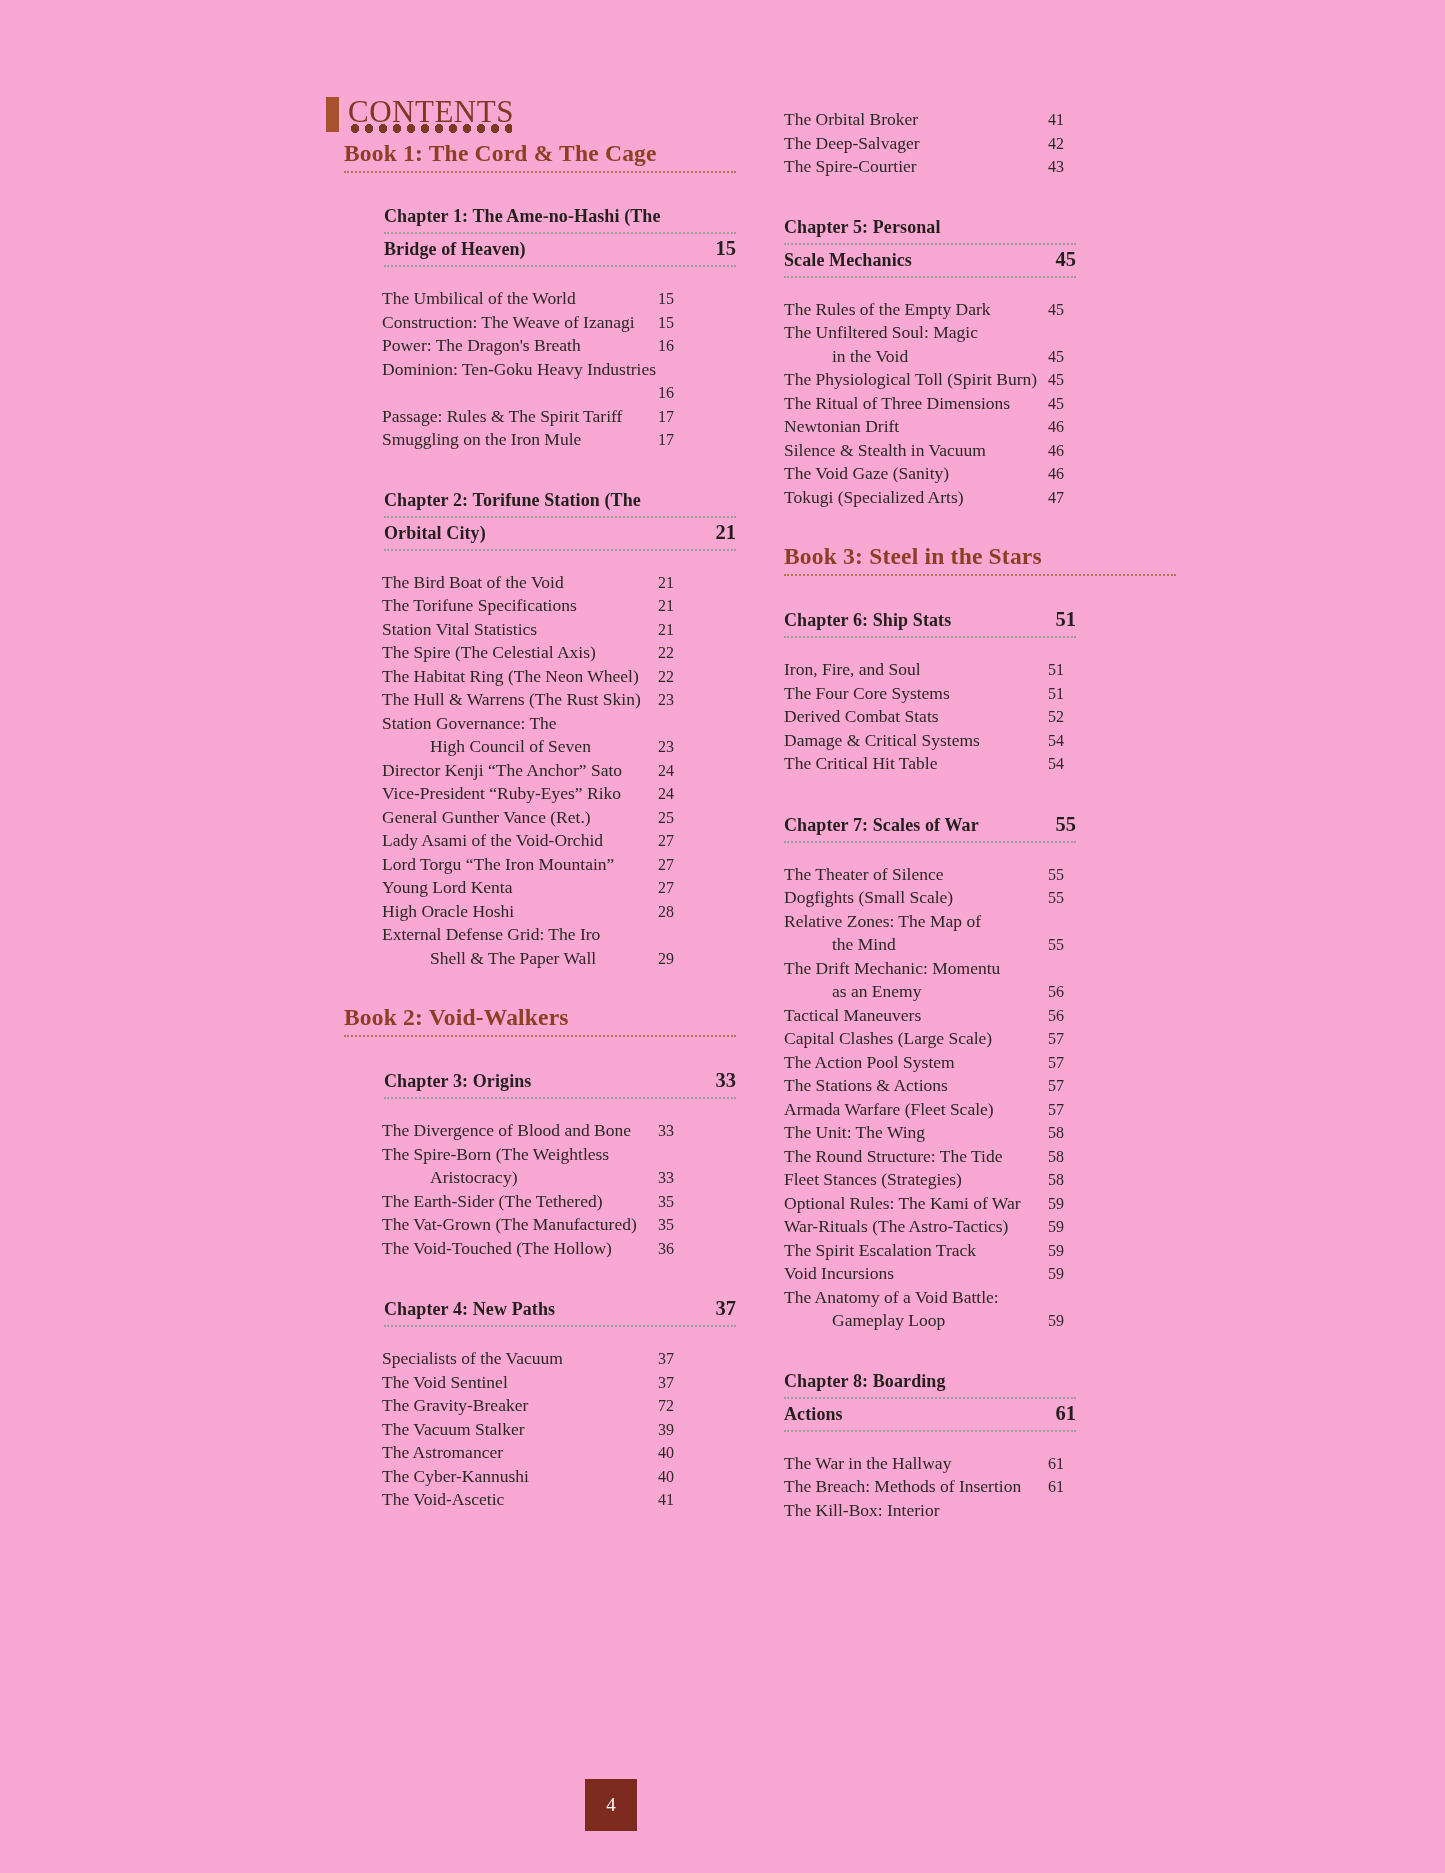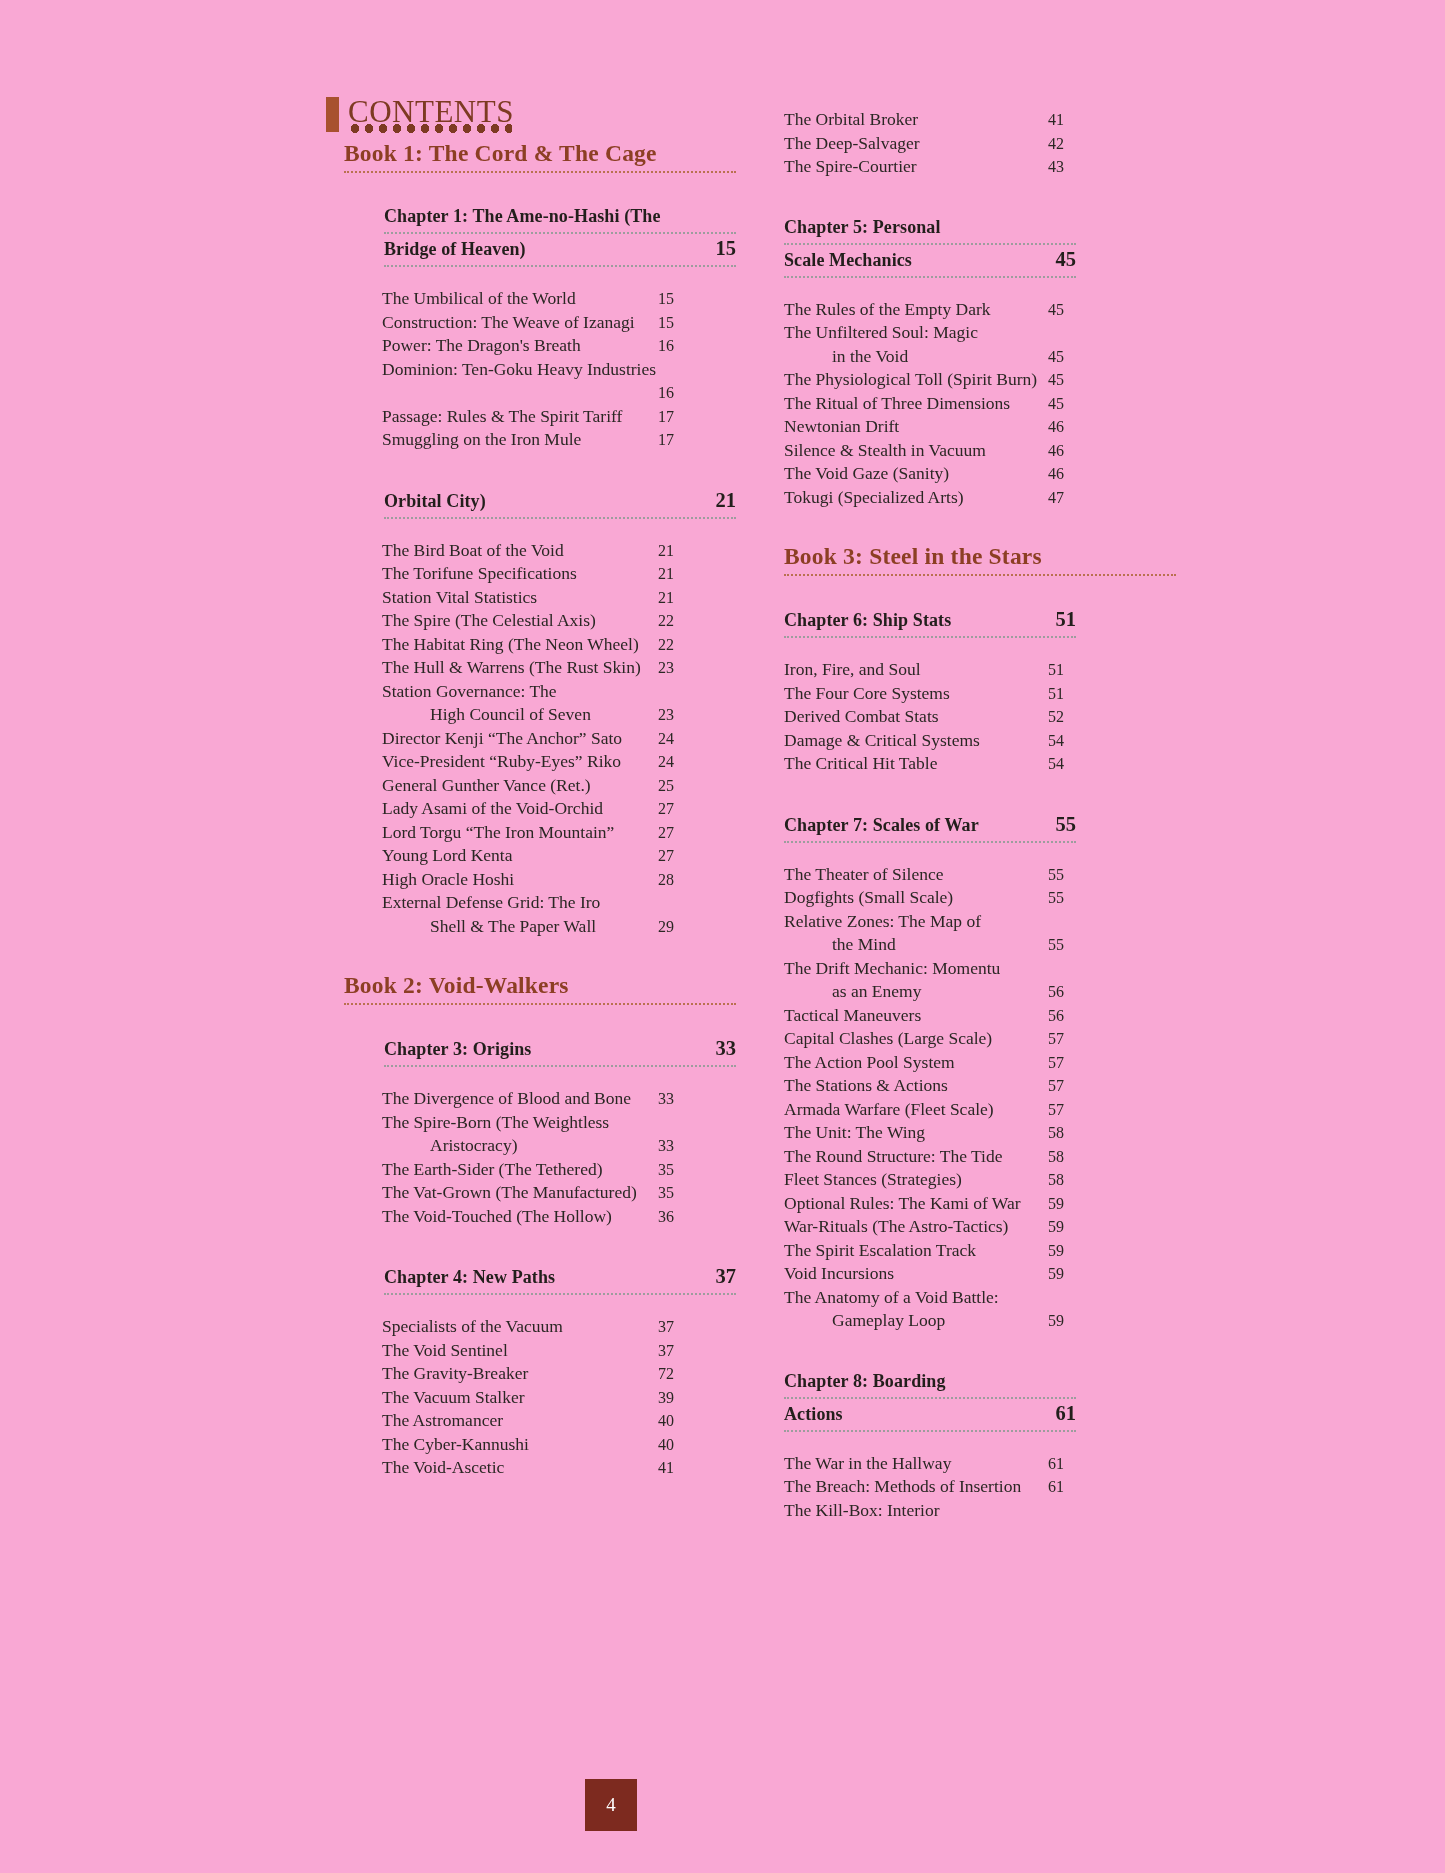--- a/index.html
+++ b/index.html
@@ -214,20 +214,24 @@
           <span class="e-text">Passage: Rules &amp; The Spirit Tariff</span>
           <span class="e-page">17</span>
         </div>
         <div class="entry">
           <span class="e-text">Smuggling on the Iron Mule</span>
           <span class="e-page">17</span>
         </div>
       </div>
       <div class="chapter-block">
         <div class="chapter-head-row">
+          <span class="ch-text">Chapter 2: Torifune Station (The</span>
+          <span class="ch-page"></span>
+        </div>
+        <div class="chapter-head-row">
           <span class="ch-text">Orbital City)</span>
           <span class="ch-page">21</span>
         </div>
       </div>
       <div class="entries">
         <div class="entry">
           <span class="e-text">The Bird Boat of the Void</span>
           <span class="e-page">21</span>
         </div>
         <div class="entry">

